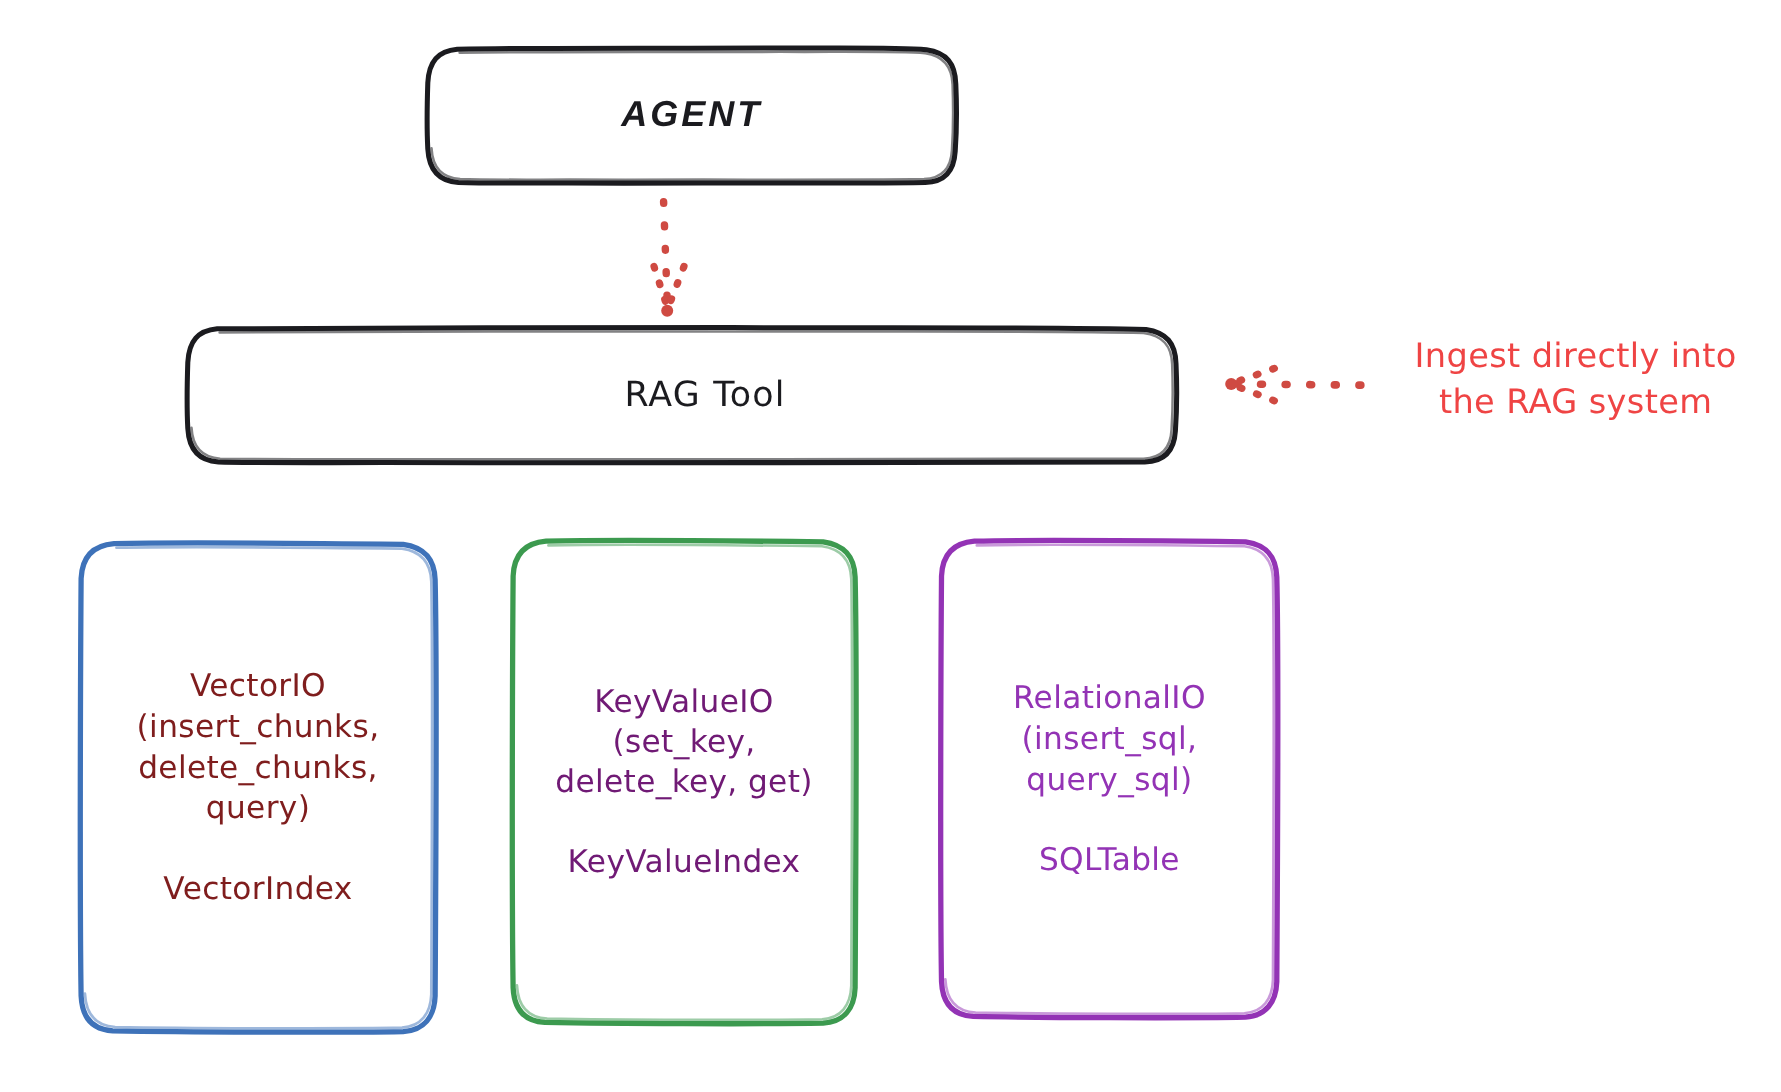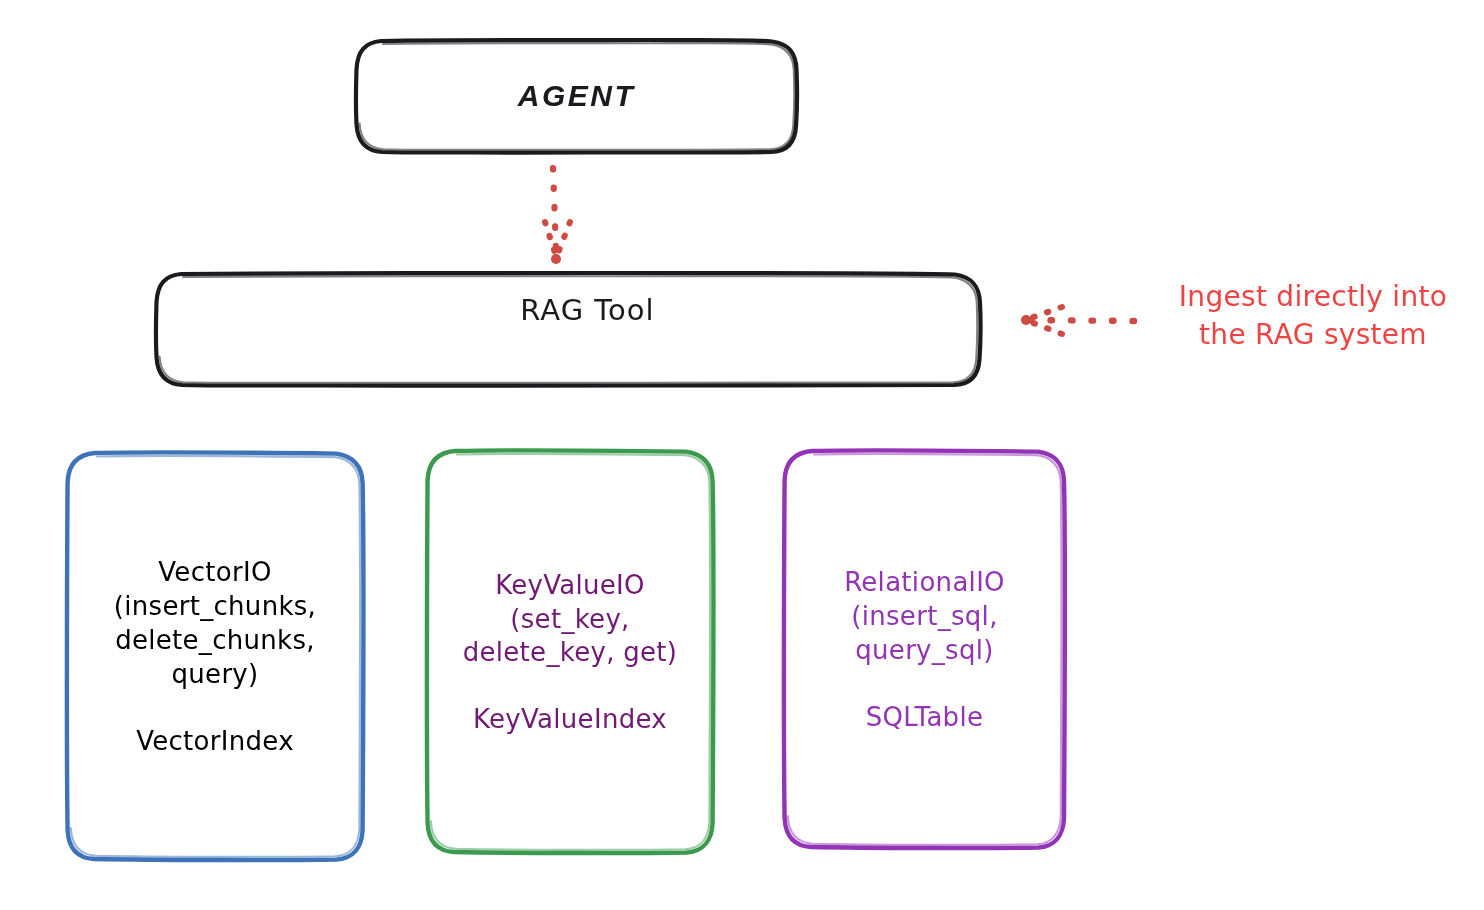--- a/index.html
+++ b/index.html
@@ -51,21 +51,21 @@
     color: #1b1b1f;
     font-style: italic;
     font-weight: 600;
     letter-spacing: 2.5px;
     font-family: Liberation Sans, sans-serif;
   }
 
   
   #ragtool-node {
     left: 155px;
-    top: 255px;
+    top: 273px;
     width: 825px;
     height: 112px;
     padding-left: 40px;
   }
   #ragtool-node .node-label {
     font-size: 29px;
     color: #1b1b1f;
     font-weight: 500;
     letter-spacing: 1px;
   }
@@ -98,21 +98,21 @@
     font-weight: 500;
   }
   .leaf-sub {
     font-size: 26px;
     letter-spacing: 0.3px;
     font-weight: 500;
     margin-top: 34px;
   }
 
   #vectorio-node .leaf-label,
-  #vectorio-node .leaf-sub { color: #000000; }
+  #vectorio-node .leaf-sub { color: #7f1d1d; }
   #keyvalueio-node .leaf-label,
   #keyvalueio-node .leaf-sub { color: #701a75; }
   #relationalio-node .leaf-label,
   #relationalio-node .leaf-sub { color: #9333b5; }
 
   
   #ingest-annotation {
     position: absolute;
     left: 1148px;
     top: 278px;

